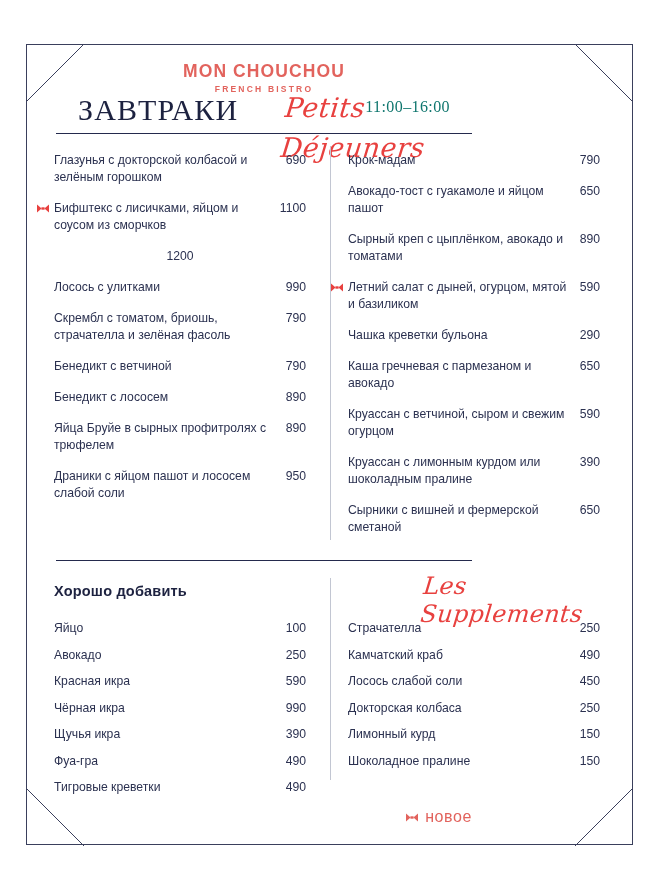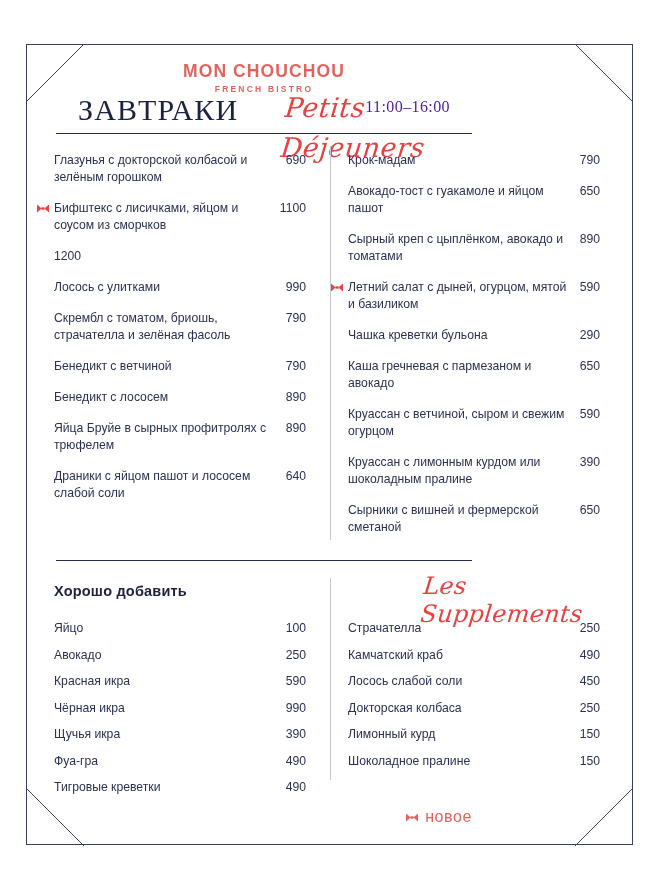--- a/index.html
+++ b/index.html
@@ -96,21 +96,21 @@
     line-height: 40px;
     letter-spacing: 0.5px;
     transform: skewX(-6deg);
   }
   .title-time {
     position: absolute;
     right: 30px;
     top: 6px;
     font-family: "Liberation Serif", serif;
     font-size: 16px;
-    color: #4c1d95;
+    color: #0f766e;
     letter-spacing: 0.4px;
   }
 
   .rule {
     position: absolute;
     left: 56px;
     right: 56px;
     height: 0;
     border-top: 1.6px solid #242a4d;
   }
@@ -135,21 +135,21 @@
   .col-left  { left: 54px;  width: 252px; }
   .col-right { left: 348px; width: 252px; }
 
   .item {
     position: relative;
     margin-bottom: 14px;
   }
   .item-row {
     display: flex;
     align-items: flex-start;
-    justify-content: flex-start;
+    justify-content: center;
   }
   .item-name {
     font-size: 12.2px;
     line-height: 17px;
     color: #2b3150;
     flex: 1 1 auto;
     padding-right: 10px;
   }
   .item-price {
     font-size: 12.2px;
@@ -324,21 +324,21 @@
       </div>
       <div class="item">
         <div class="item-row">
           <div class="item-name">Яйца Бруйе в сырных профитролях с трюфелем</div>
           <div class="item-price">890</div>
         </div>
       </div>
       <div class="item">
         <div class="item-row">
           <div class="item-name">Драники с яйцом пашот и лососем слабой соли</div>
-          <div class="item-price">640</div>
+          <div class="item-price">950</div>
         </div>
       </div>
     </div>
   <div class="col col-right" id="bf-right">
       <div class="item">
         <div class="item-row">
           <div class="item-name">Крок-мадам</div>
           <div class="item-price">790</div>
         </div>
       </div>

